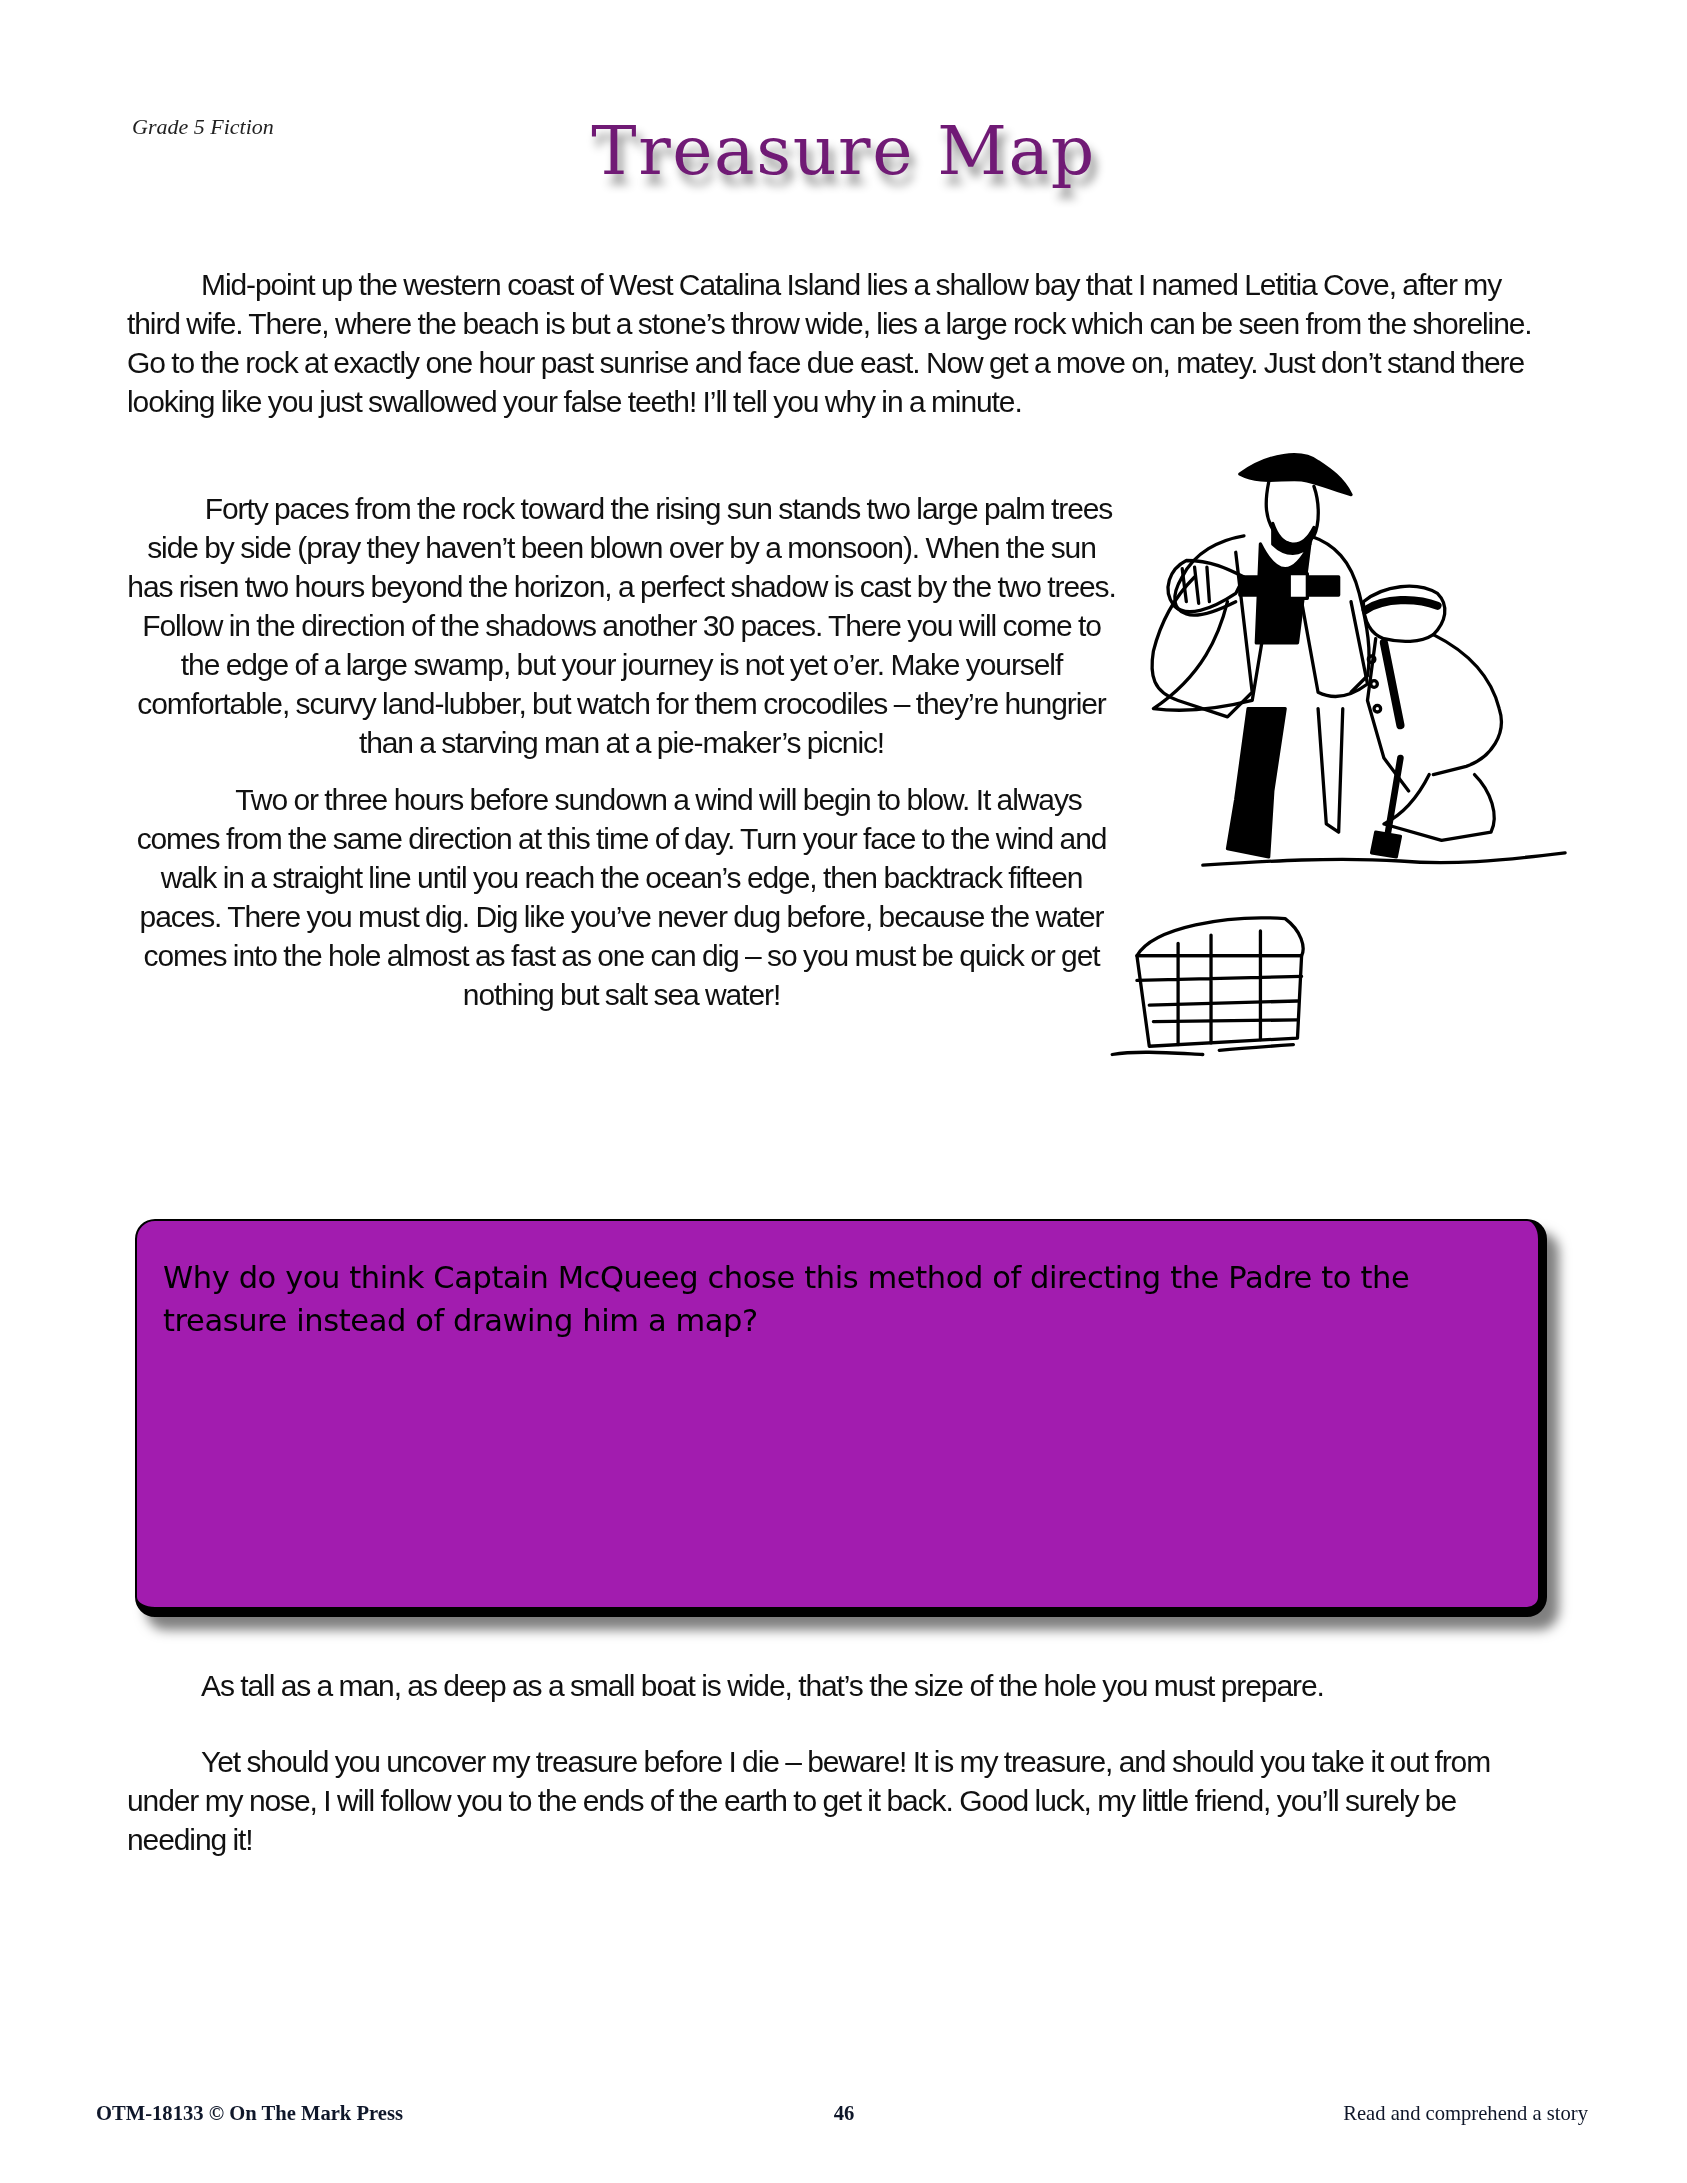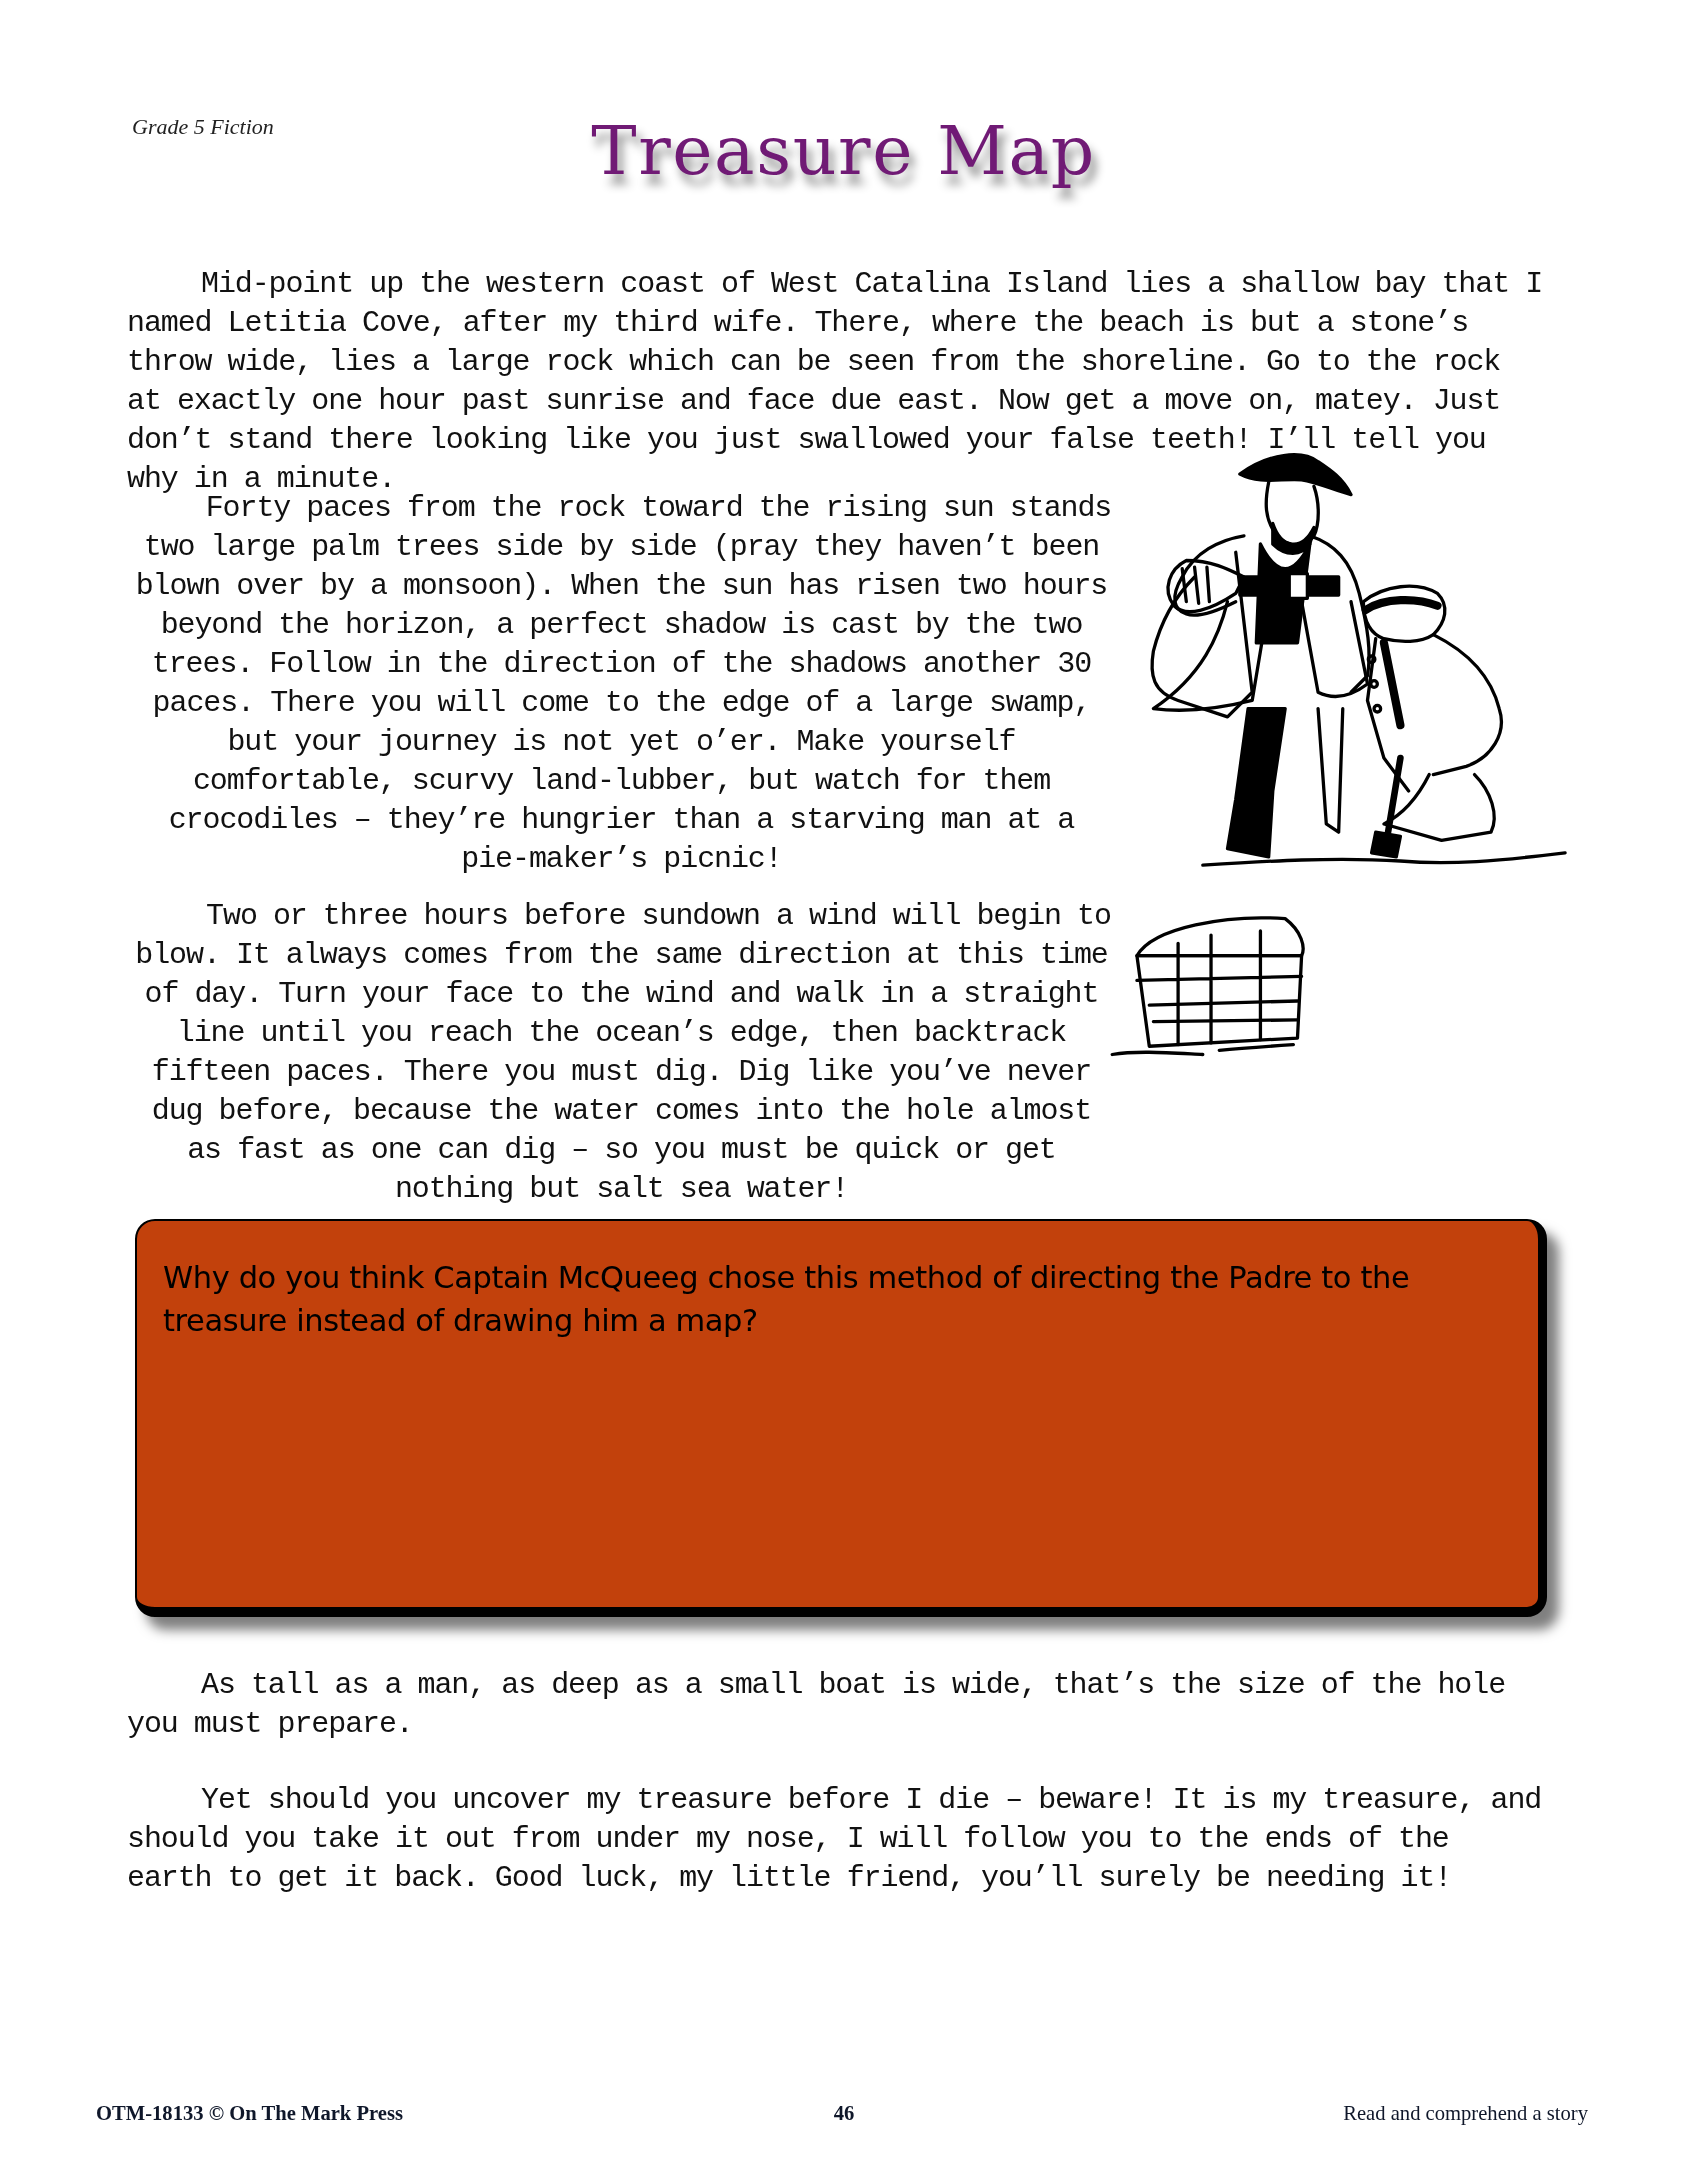--- a/index.html
+++ b/index.html
@@ -7,36 +7,36 @@
   .page-label {
     position: absolute; left: 132px; top: 114px;
     font-family: "Liberation Serif", serif; font-style: italic; font-size: 22px; color: #222;
   }
   .title {
     position: absolute; left: 0; right: 0; top: 111px; text-align: center;
     font-family: "DejaVu Serif", serif; font-size: 68px; letter-spacing: 1.6px; color: #701a75;
     text-shadow: 5px 10px 10px rgba(0,0,0,0.45);
   }
   .story {
-    font-family: Liberation Mono, monospace; font-size: 30px; line-height: 39px;
+    font-family: Liberation Sans, sans-serif; font-size: 30px; line-height: 39px;
     color: #111; letter-spacing: -1.1px; word-spacing: -0.8px;
   }
   .story p { margin: 0; text-indent: 74px; }
   .block1 { position: absolute; left: 127px; top: 265px; width: 1417px; }
   .block2 { position: absolute; left: 127px; top: 489px; width: 989px; text-align: center; }
   .block2 p + p { margin-top: 18px; }
   .block3 { position: absolute; left: 127px; top: 1666px; width: 1417px; }
   .block3 p + p { margin-top: 37px; }
 
   .illustration { position: absolute; left: 1104px; top: 445px; width: 494px; height: 725px; }
 
   .question-box {
     position: absolute; left: 135px; top: 1219px; width: 1401px; height: 386px;
     border: 2.5px solid #000; border-right-width: 9px; border-bottom-width: 10px;
-    border-radius: 20px; background: #c2410c;
+    border-radius: 20px; background: #a21caf;
     box-shadow: 11.5px 13px 11.5px rgba(0,0,0,0.5);
   }
   .question-text {
     position: absolute; left: 26px; top: 35px; width: 1351px;
     font-family: "DejaVu Sans", sans-serif; font-size: 30.5px; line-height: 43px; color: #000;
     letter-spacing: -0.4px;
   }
   .answer-area { position: absolute; left: 25px; top: 132px; right: 25px; bottom: 16.5px; }
 
   .footer {

